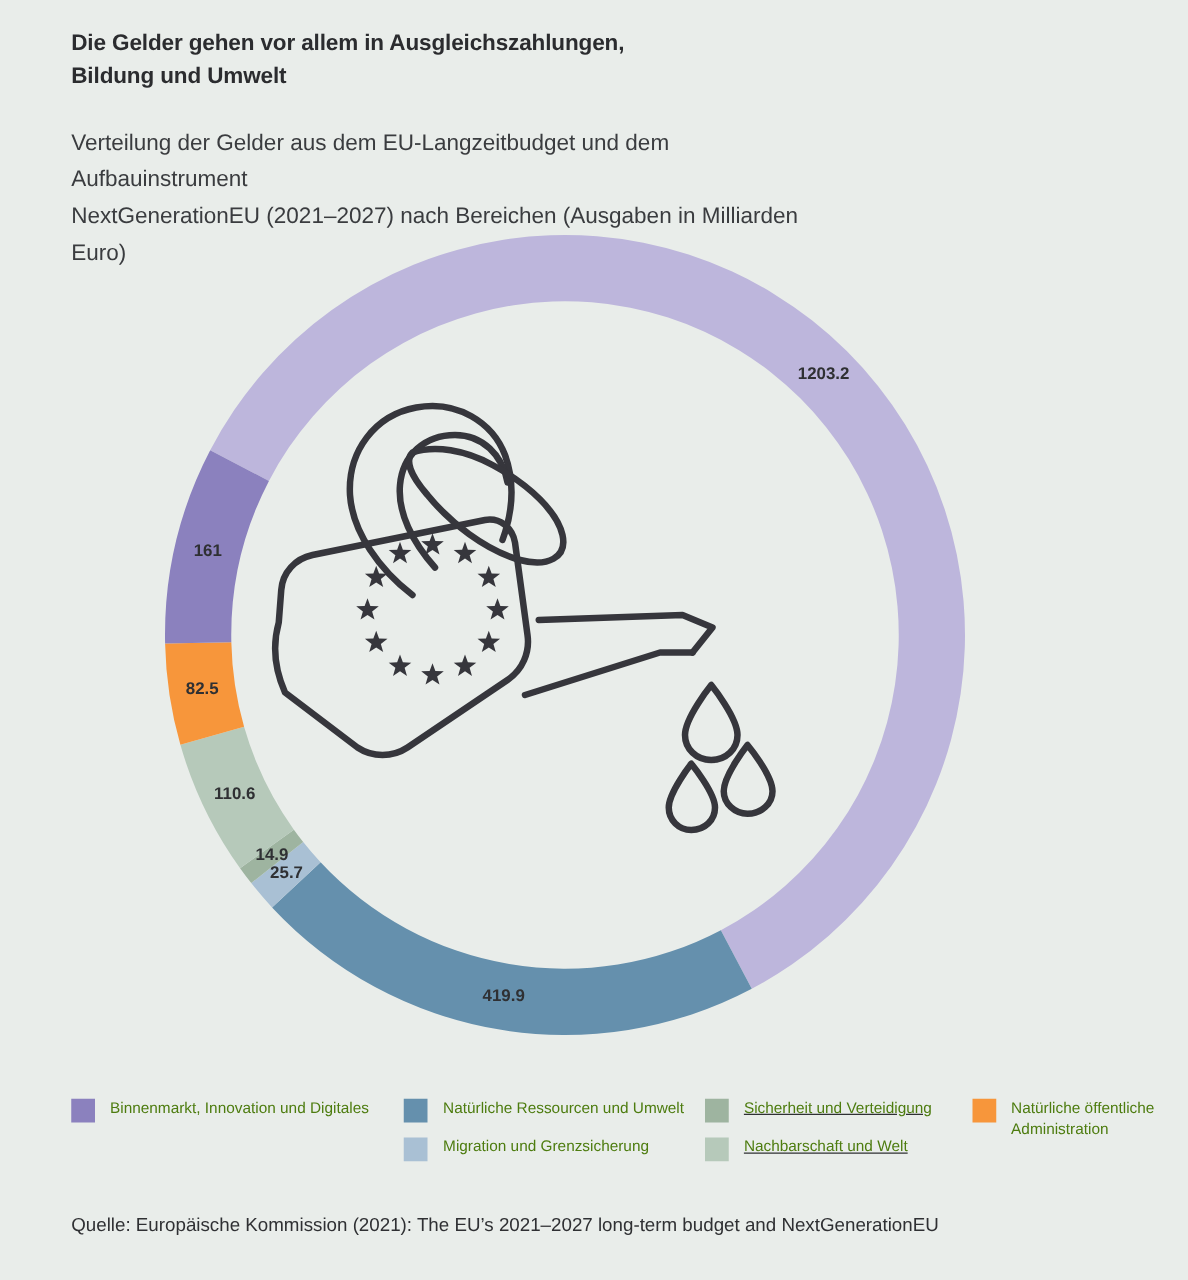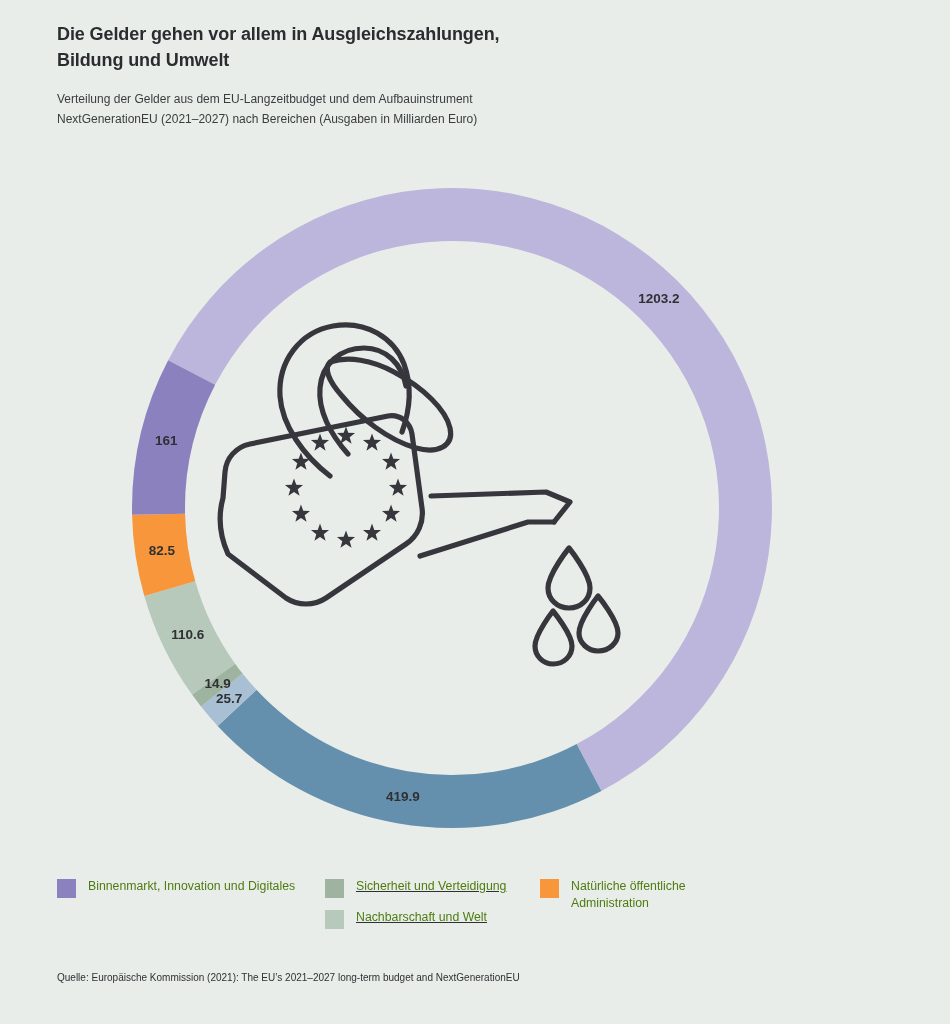--- a/index.html
+++ b/index.html
@@ -32,22 +32,22 @@
   .title {
     font-size: 18px;
     font-weight: bold;
     line-height: 1.42;
     letter-spacing: -0.1px;
     color: #2b2c2f;
     margin: 0;
     white-space: pre-line;
   }
   .subtitle {
-    margin: 17px 0 0 0;
-    font-size: 12px;
+    margin: 27px 0 0 0;
+    font-size: 18px;
     line-height: 1.62;
     color: #3a3c3f;
     white-space: pre-line;
   }
 
   
   .chart-wrap {
     position: absolute;
     left: 0;
     top: 0;
@@ -112,21 +112,21 @@
     font-size: 12.3px;
     line-height: 1.42;
     color: #4d7c0f;
   }
 
   
   .source {
     position: absolute;
     left: 57px;
     top: 972px;
-    font-size: 10px;
+    font-size: 15px;
     color: #2f3033;
   }
 </style>
 </head>
 <body>
 
 <div class="page">
 
   <div class="header">
     <h1 class="title">Die Gelder gehen vor allem in Ausgleichszahlungen,
@@ -215,20 +215,30 @@
   </div>
 
   <div class="legend">
     <div class="legend-col c1">
       <div class="legend-item">
         <span class="swatch" style="background:#8b81be"></span>
         <span class="legend-label">Binnenmarkt, Innovation und Digitales</span>
       </div>
     </div>
 
+    <div class="legend-col c2">
+      <div class="legend-item">
+        <span class="swatch" style="background:#6590ad"></span>
+        <span class="legend-label">Natürliche Ressourcen und Umwelt</span>
+      </div>
+      <div class="legend-item">
+        <span class="swatch" style="background:#a9c0d4"></span>
+        <span class="legend-label">Migration und Grenzsicherung</span>
+      </div>
+    </div>
 
     <div class="legend-col c3">
       <div class="legend-item">
         <span class="swatch" style="background:#9eb4a0"></span>
         <span class="legend-label">Sicherheit und Verteidigung</span>
       </div>
       <div class="legend-item">
         <span class="swatch" style="background:#b6c9ba"></span>
         <span class="legend-label">Nachbarschaft und Welt</span>
       </div>

